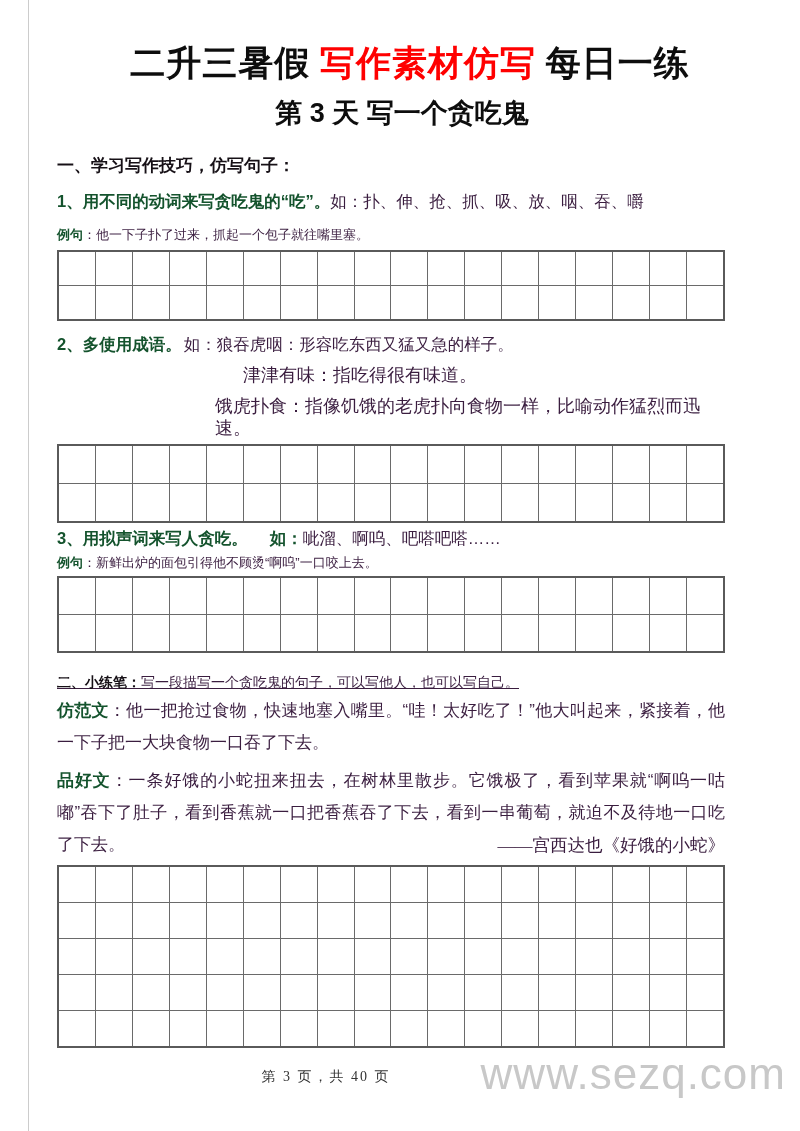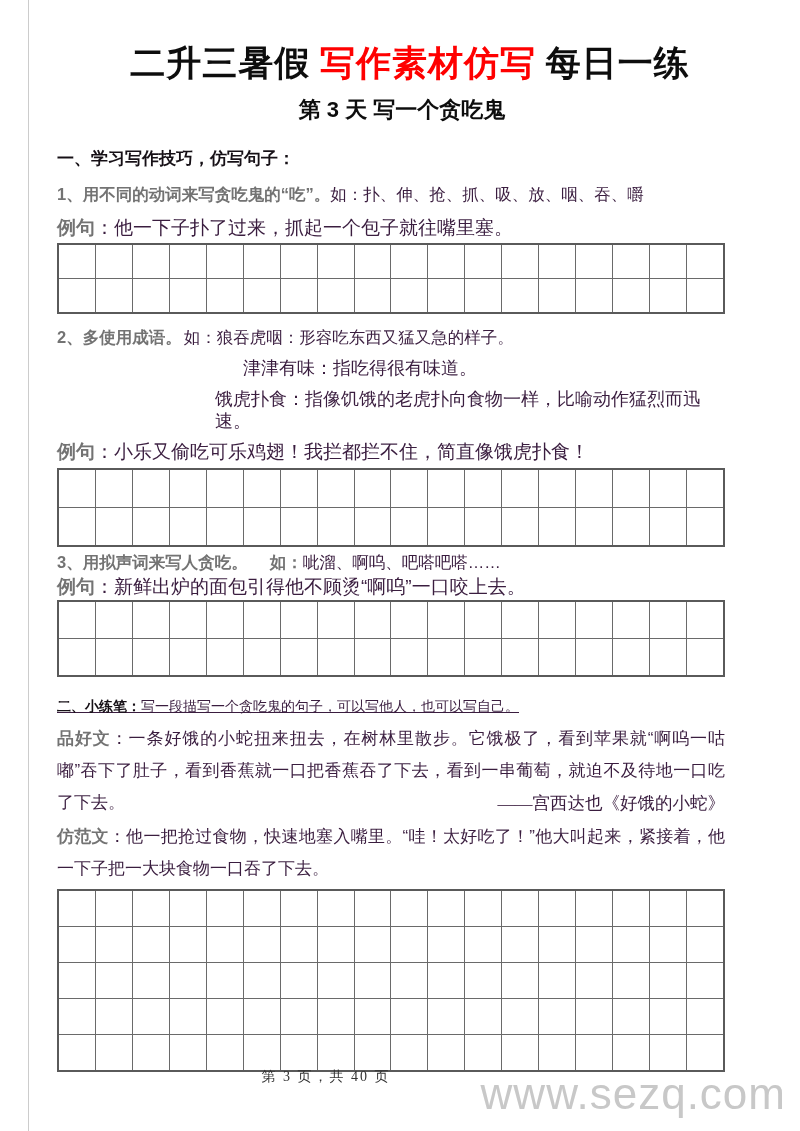--- a/index.html
+++ b/index.html
@@ -24,47 +24,47 @@
     line-height:1.35;
     color:#0d0d0d;
     letter-spacing:1px;
     white-space:nowrap;
     padding-left:20px;
   }
   .title .red{color:#ff0000;}
   .subtitle{
     margin:8px 0 0 4px;
     text-align:center;
-    font-size:22px;
+    font-size:27px;
     font-weight:800;
     line-height:1.4;
     color:#0d0d0d;
   }
 
   .sec-heading{
     margin-top:22px;
     font-size:17px;
     font-weight:800;
     line-height:22px;
     color:#161016;
   }
   .item-line{font-size:16.5px;line-height:22px;}
-  .b{font-weight:800;color:#737373;}
+  .b{font-weight:800;color:#14532d;}
   .b.dark{color:#161016;}
   .gap{margin-left:2px;}
   .gap2{margin-left:22px;}
   .mt13{margin-top:13px;}
   .mt12{margin-top:12px;}
   .mt9{margin-top:9px;}
   .mt6{margin-top:6px;}
   .mt3{margin-top:3px;}
   .idiom-line{font-size:18px;line-height:22px;margin-top:9px;}
   .ind1{padding-left:186px;}
   .ind2{padding-left:158px;}
-  .example-line{font-size:19px;line-height:22px;}
+  .example-line{font-size:13px;line-height:22px;}
 
   .w-grid{border:2px solid #5a5a5a;background:#ffffff;}
   .grid-row{display:flex;height:var(--rh,36px);}
   .grid-row + .grid-row{border-top:1px solid #6a6a6a;}
   .grid-cell{flex:1 1 0;}
   .grid-cell + .grid-cell{border-left:1px solid #6a6a6a;}
   .g1{--rh:33px;margin-top:4px;}
   .g2{--rh:37px;margin-top:5px;}
   .g3{--rh:36px;margin-top:2px;}
   .g4{--rh:35px;margin-top:4px;}
@@ -87,21 +87,20 @@
     color:#333333;
     letter-spacing:2px;
   }
   .watermark{
     position:absolute;right:14px;top:1052px;
     font-family:"Liberation Sans", sans-serif;
     font-size:44px;
     line-height:1;
     color:#c8c8c8;
     letter-spacing:1px;
-    margin-top:20px;
   }
 </style>
 </head>
 <body>
 
 <div class="page">
   <div class="edge-line"></div>
 
   <h1 class="title"><span>二升三暑假 </span><span class="red">写作素材仿写</span><span> 每日一练</span></h1>
 
@@ -153,21 +152,20 @@
           <div class="grid-cell"></div>
           <div class="grid-cell"></div>
           <div class="grid-cell"></div>
           <div class="grid-cell"></div>
         </div>
       </div>
 
     <div class="item-line mt12"><span class="b">2、多使用成语。</span><span class="gap">如：狼吞虎咽：形容吃东西又猛又急的样子。</span></div>
     <div class="idiom-line ind1">津津有味：指吃得很有味道。</div>
     <div class="idiom-line ind2">饿虎扑食：指像饥饿的老虎扑向食物一样，比喻动作猛烈而迅速。</div>
-    <div class="example-line mt9"><span class="b">例句</span><span>：小乐又偷吃可乐鸡翅！我拦都拦不住，简直像饿虎扑食！</span></div>
     <div class="w-grid g2">
         <div class="grid-row">
           <div class="grid-cell"></div>
           <div class="grid-cell"></div>
           <div class="grid-cell"></div>
           <div class="grid-cell"></div>
           <div class="grid-cell"></div>
           <div class="grid-cell"></div>
           <div class="grid-cell"></div>
           <div class="grid-cell"></div>
@@ -244,23 +242,23 @@
           <div class="grid-cell"></div>
           <div class="grid-cell"></div>
           <div class="grid-cell"></div>
           <div class="grid-cell"></div>
           <div class="grid-cell"></div>
         </div>
       </div>
 
     <div class="item-line sec2-heading"><span class="b dark">二、小练笔：</span><span>写一段描写一个贪吃鬼的句子，可以写他人，也可以写自己。</span></div>
 
+    <p class="para model"><span class="b">仿范文</span><span>：他一把抢过食物，快速地塞入嘴里。“哇！太好吃了！”他大叫起来，紧接着，他一下子把一大块食物一口吞了下去。</span></p>
+
     <p class="para"><span class="b">品好文</span><span>：一条好饿的小蛇扭来扭去，在树林里散步。它饿极了，看到苹果就“啊呜一咕嘟”吞下了肚子，看到香蕉就一口把香蕉吞了下去，看到一串葡萄，就迫不及待地一口吃了下去。</span><span class="attribution">——宫西达也《好饿的小蛇》</span></p>
-
-    <p class="para model"><span class="b">仿范文</span><span>：他一把抢过食物，快速地塞入嘴里。“哇！太好吃了！”他大叫起来，紧接着，他一下子把一大块食物一口吞了下去。</span></p>
 
     <div class="w-grid g4">
         <div class="grid-row">
           <div class="grid-cell"></div>
           <div class="grid-cell"></div>
           <div class="grid-cell"></div>
           <div class="grid-cell"></div>
           <div class="grid-cell"></div>
           <div class="grid-cell"></div>
           <div class="grid-cell"></div>

